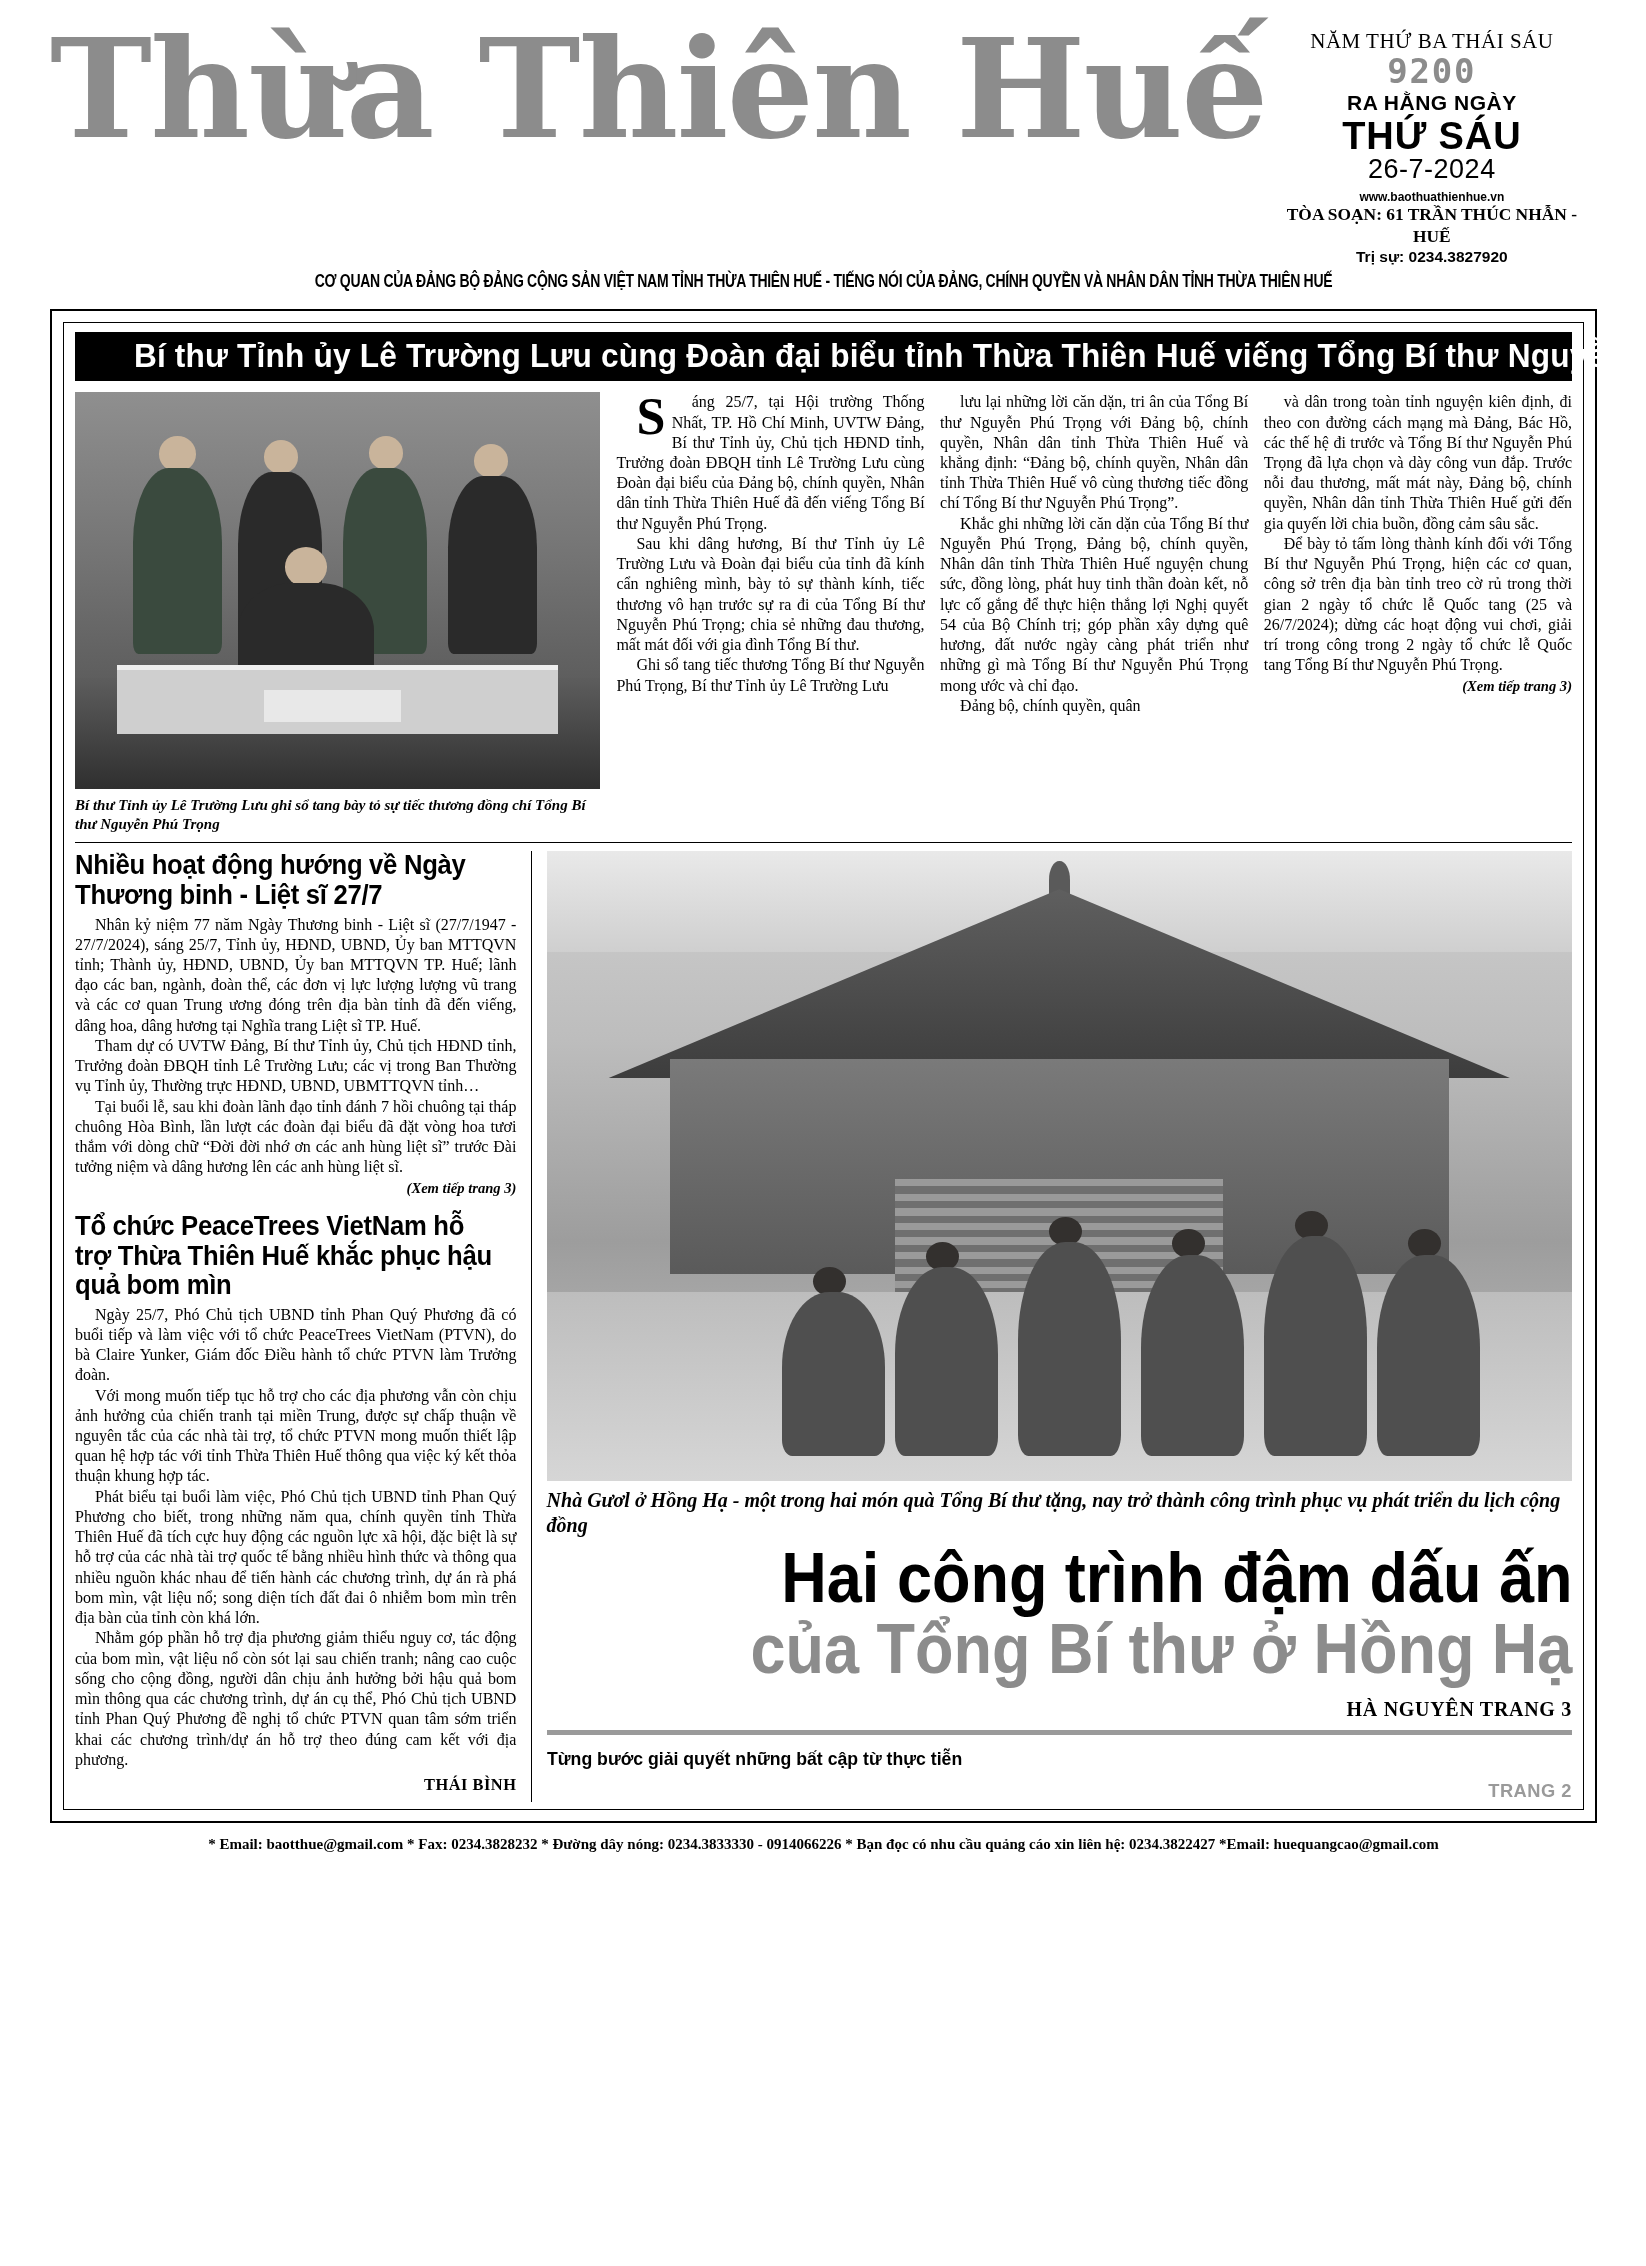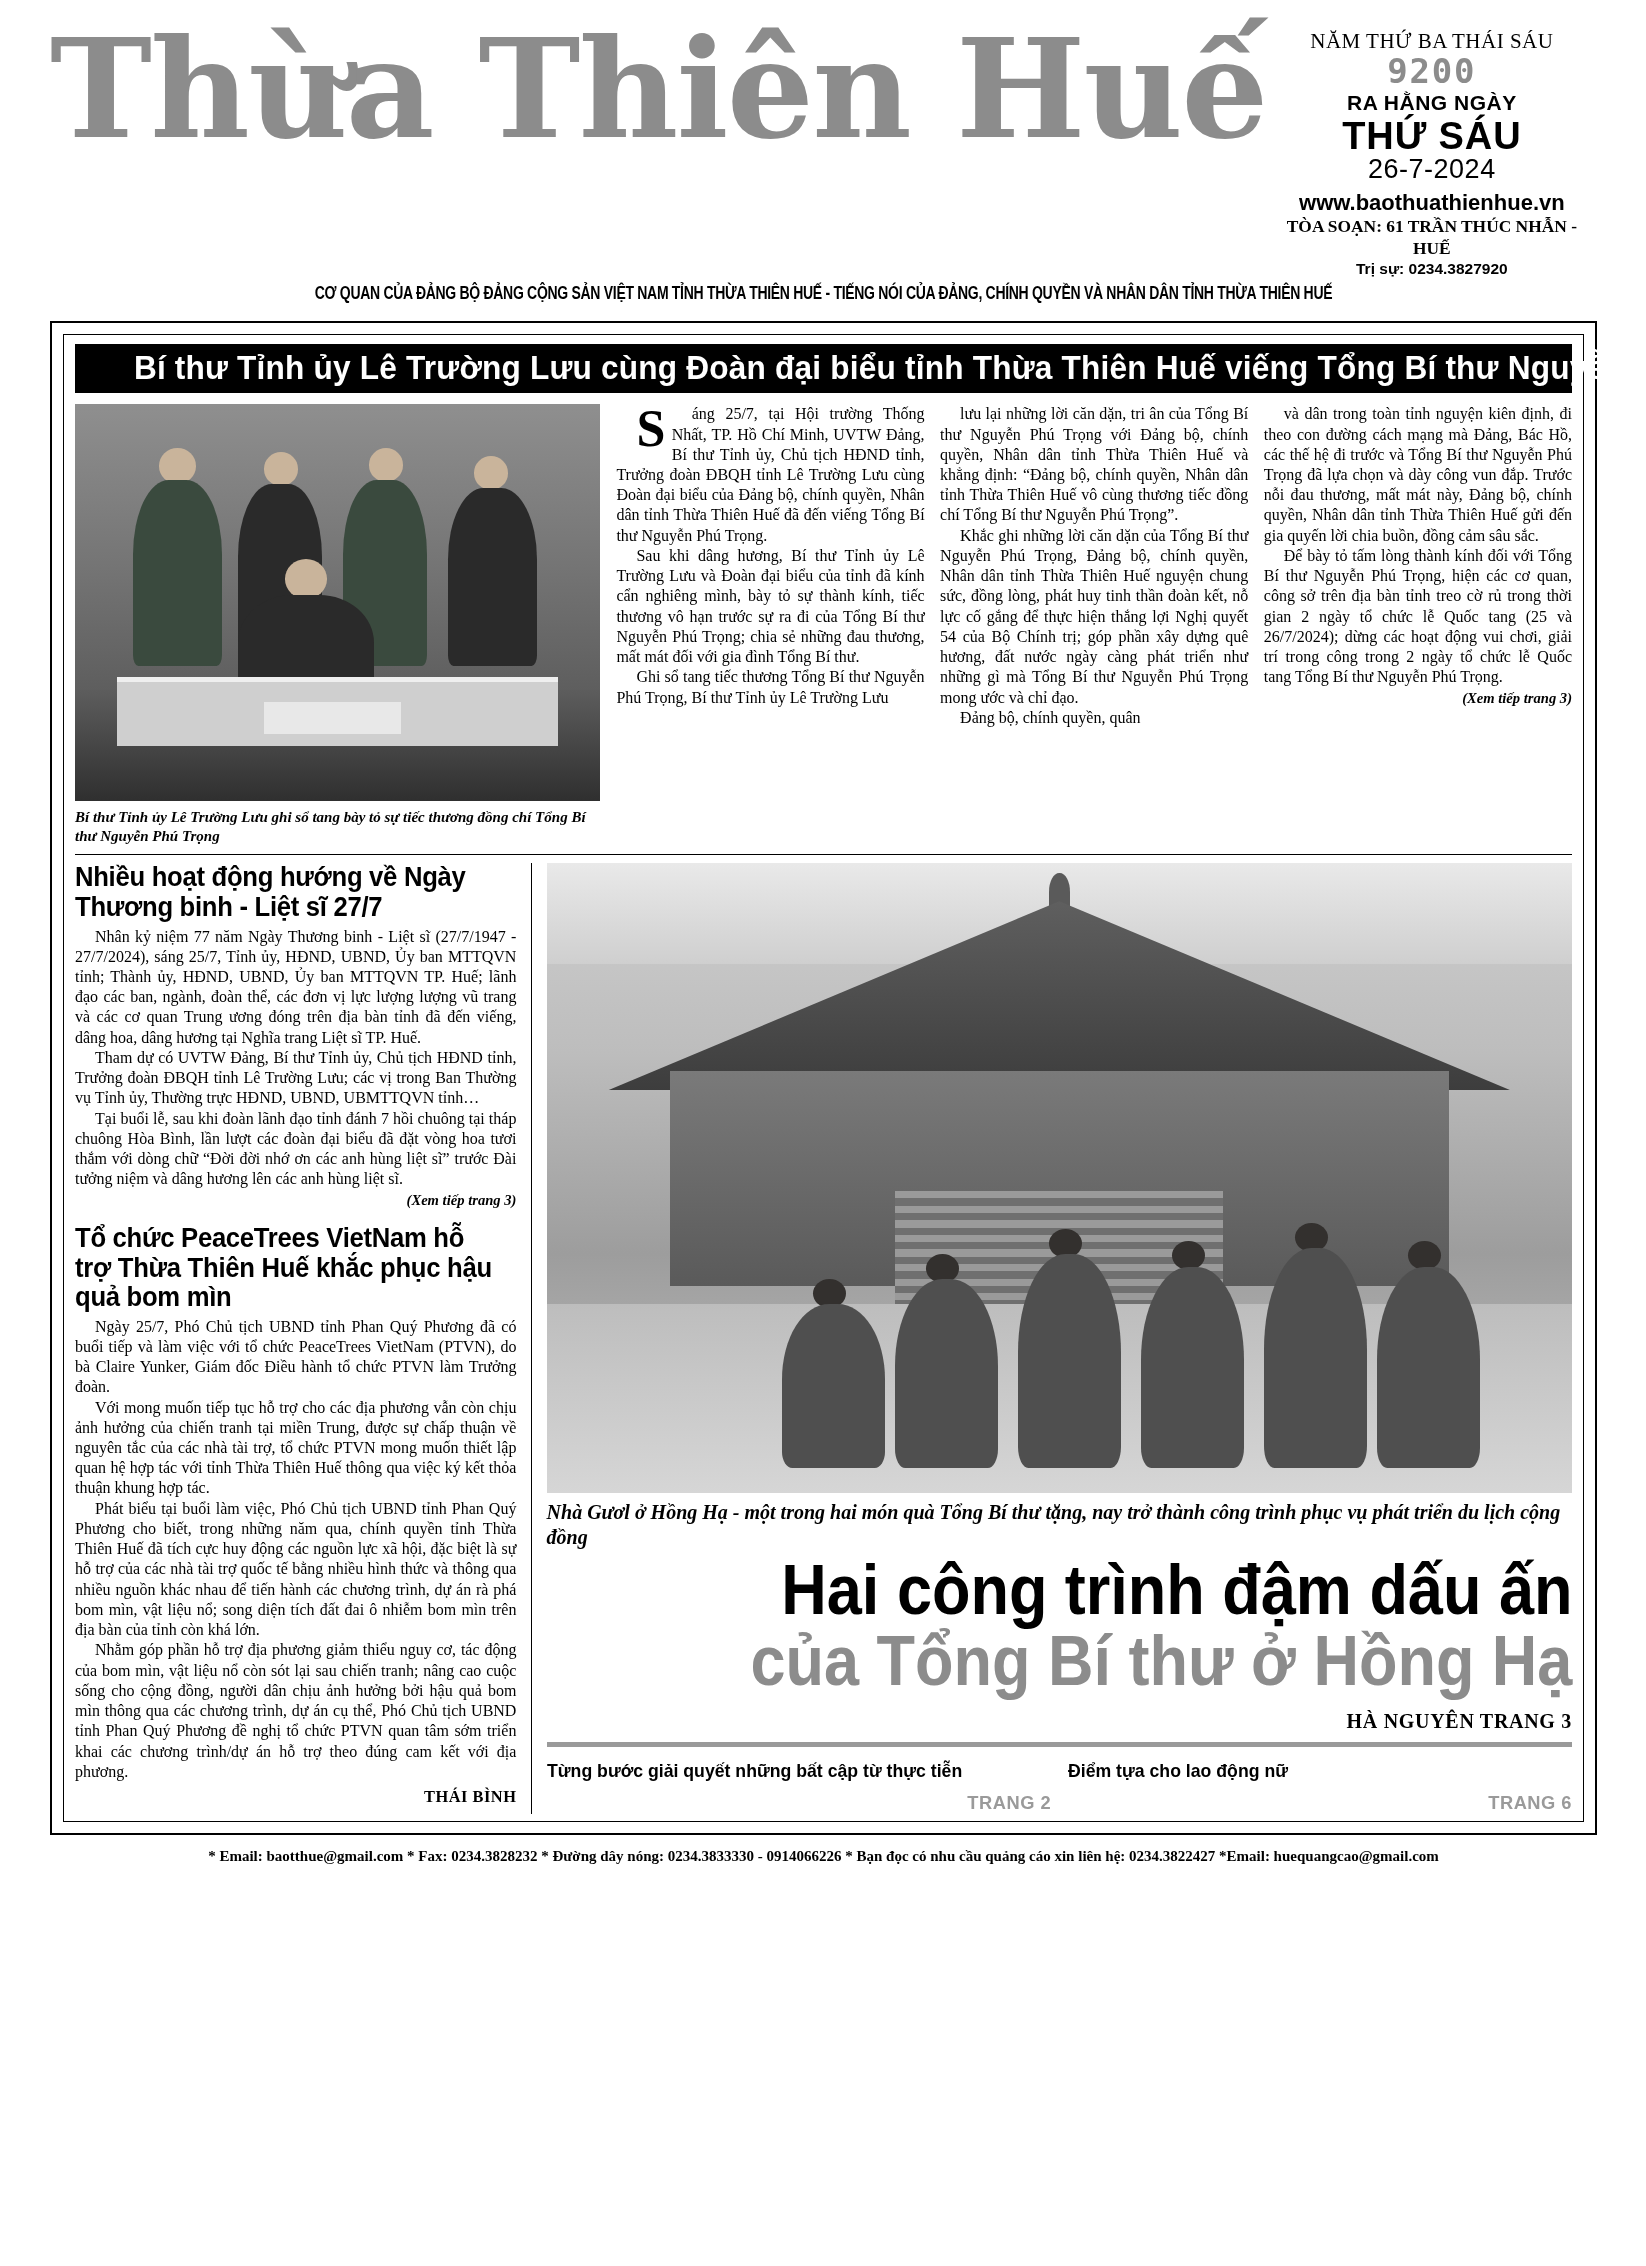--- a/index.html
+++ b/index.html
@@ -9,21 +9,21 @@
   
   .masthead{display:flex;align-items:flex-start;justify-content:space-between;padding-top:22px;}
   .mast-left{position:relative;}
   .mast-title{font-family:"DejaVu Serif","Liberation Serif",serif;font-weight:bold;font-size:137px;line-height:0.98;color:#8c8c8c;letter-spacing:-1.8px;white-space:nowrap;}
   .mast-right{text-align:center;padding-top:7.3px;min-width:302px;}
   .mr-year{font-family:"Liberation Serif",serif;font-size:21px;letter-spacing:0.5px;}
   .mr-issue{font-family:"DejaVu Sans Mono",monospace;font-weight:bold;font-size:34px;color:#8c8c8c;letter-spacing:1.8px;line-height:1.05;}
   .mr-daily{font-family:"Liberation Sans",sans-serif;font-weight:bold;font-size:21px;letter-spacing:0.5px;margin-top:0.9px;}
   .mr-day{font-family:"Liberation Sans",sans-serif;font-weight:bold;font-size:38px;letter-spacing:0.9px;line-height:1.0;margin-top:1.8px;}
   .mr-date{font-family:"Liberation Sans",sans-serif;font-size:27px;letter-spacing:0.5px;line-height:1.1;}
-  .mr-www{font-family:"Liberation Sans",sans-serif;font-weight:bold;font-size:22px;margin-top:5.5px;}
+  .mr-www{font-family:"Liberation Sans",sans-serif;font-weight:bold;font-size:12px;margin-top:5.5px;}
   .mr-addr{font-family:Liberation Serif, serif;font-weight:bold;font-size:17.4px;line-height:1.25;}
   .mr-tel{font-family:"Liberation Sans",sans-serif;font-weight:bold;font-size:15.5px;line-height:1.25;}
 
   .tagline{text-align:center;font-family:"Liberation Sans",sans-serif;font-weight:bold;font-size:14px;letter-spacing:-0.3px;transform:scaleY(1.35);transform-origin:center top;margin-top:1.8px;}
   .tagwrap{height:27.4px;overflow:visible;display:flex;justify-content:center;}
 
   
   .frame{border:2.7px solid #000;margin-top:14.6px;padding:11px;box-sizing:border-box;}
   .inner{border:0.9px solid #000;padding:9.1px 11px 7.3px 11px;box-sizing:border-box;}
 
@@ -221,24 +221,20 @@
           </div>
           <div class="mega-by">HÀ NGUYÊN  TRANG 3</div>
 
           <div class="grayrule"></div>
 
           <div class="teasers">
             <div class="teaser">
               <div class="teaser-t">Từng bước giải quyết những bất cập từ thực tiễn</div>
               <div class="teaser-p">TRANG 2</div>
             </div>
-            <div class="teaser">
-              <div class="teaser-t">Điểm tựa cho lao động nữ</div>
-              <div class="teaser-p">TRANG 6</div>
-            </div>
           </div>
 
         </div>
       </div>
 
     </div>
   </div>
 
   <div class="footer">* Email: baotthue@gmail.com * Fax: 0234.3828232 * Đường dây nóng: 0234.3833330 - 0914066226 * Bạn đọc có nhu cầu quảng cáo xin liên hệ: 0234.3822427 *Email: huequangcao@gmail.com</div>
 

